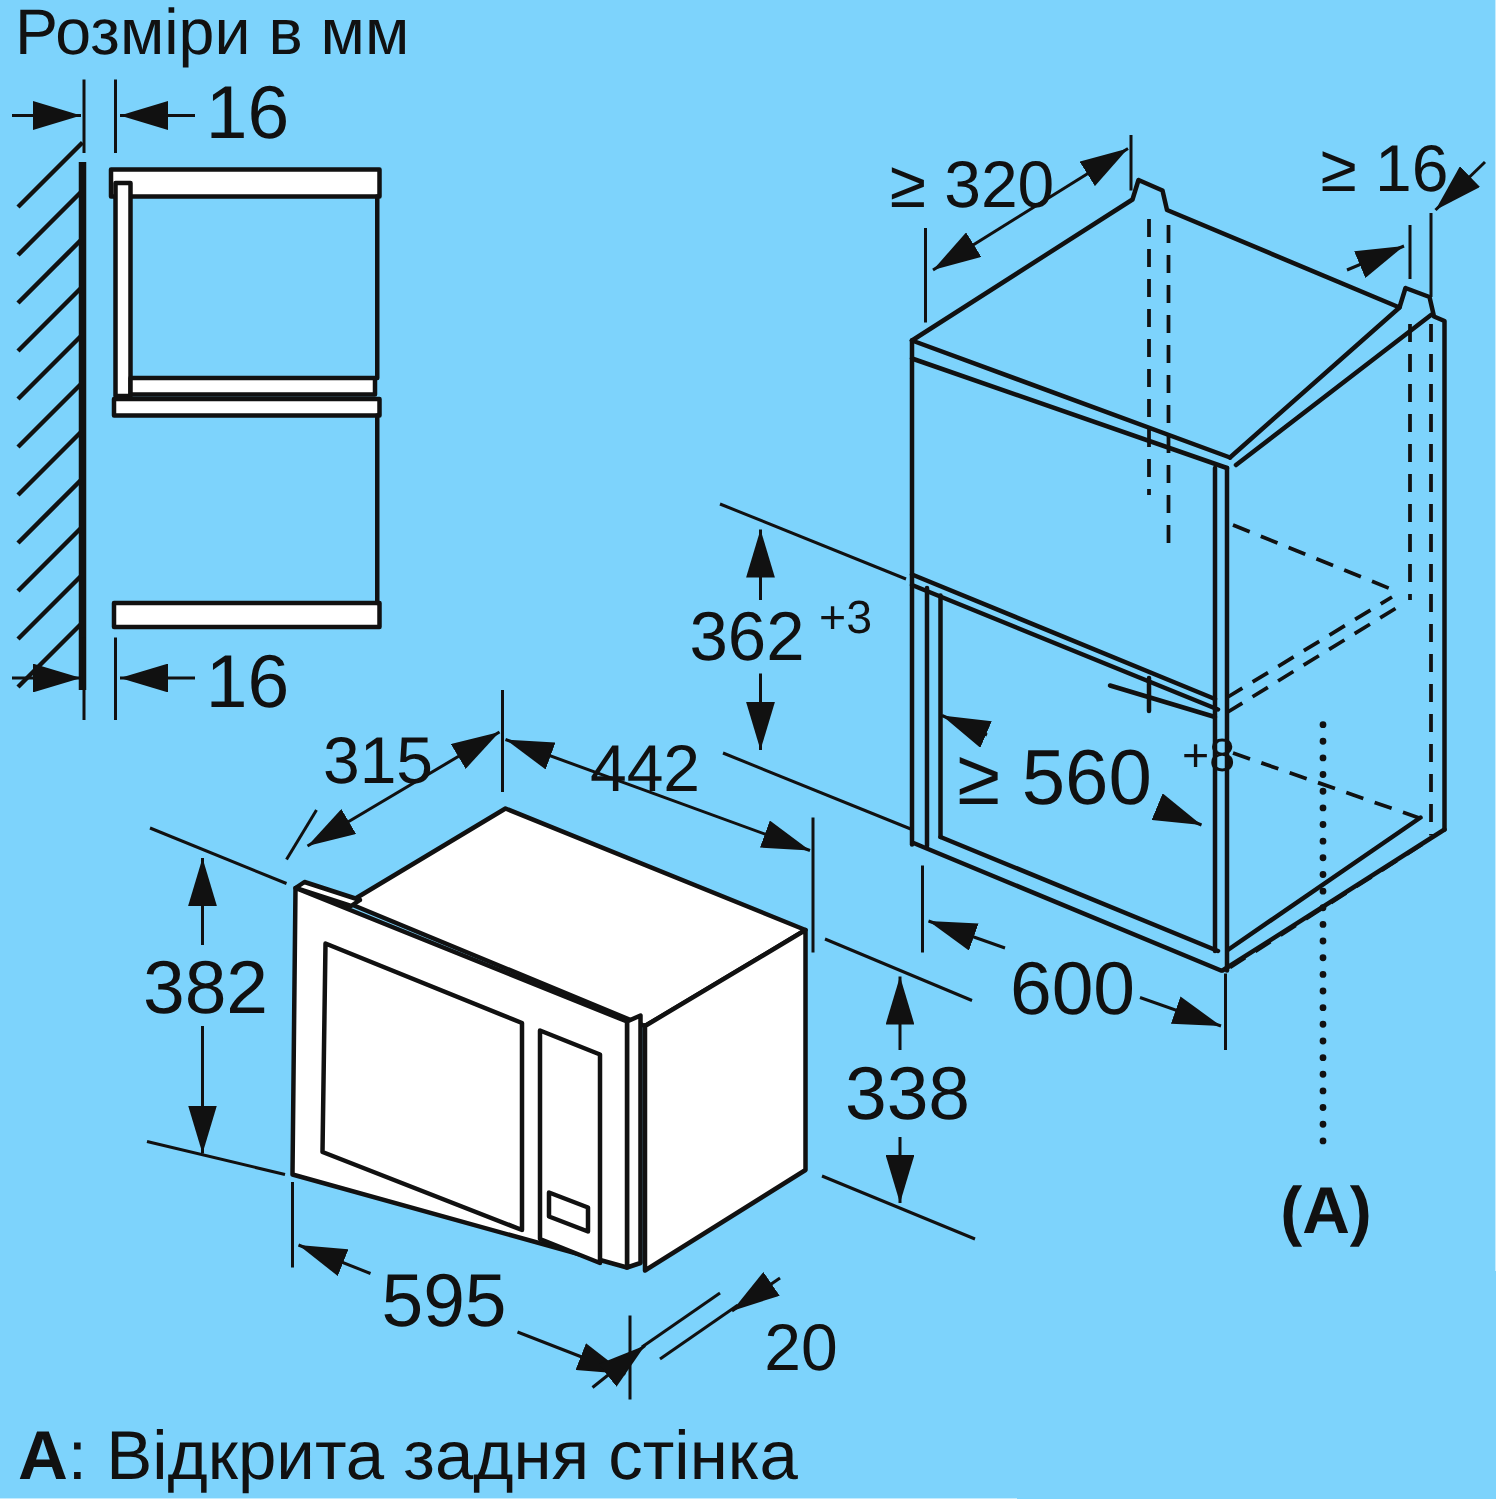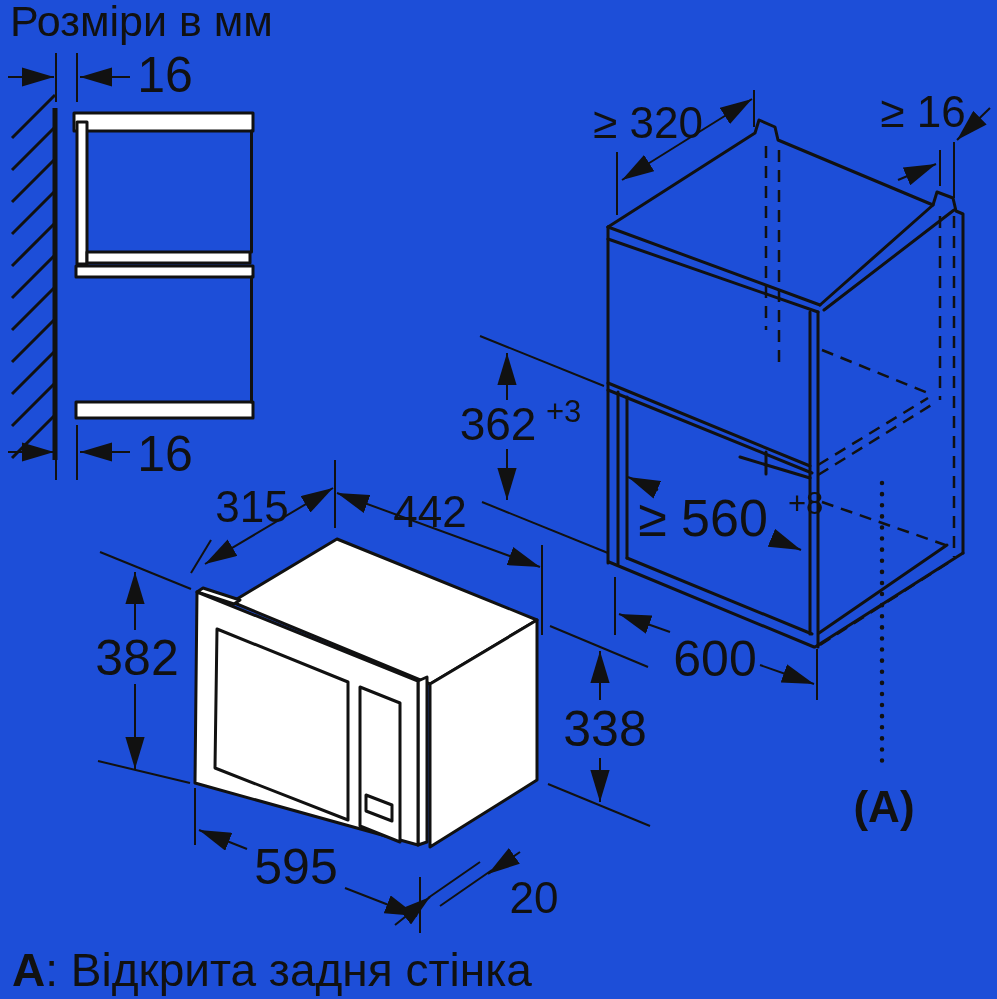--- a/index.html
+++ b/index.html
@@ -1,16 +1,16 @@
 <!DOCTYPE html>
 <html><head>
 <meta charset="utf-8">
 <style>
   html,body{margin:0;padding:0;background:#fff;}
-  #stage{position:relative;width:997px;height:999px;background:#1d4ed8;overflow:hidden;}
+  #stage{position:relative;width:997px;height:999px;background:#7dd3fc;overflow:hidden;}
   svg{display:block;}
   text{font-family:"Liberation Sans","DejaVu Sans",sans-serif;fill:#111;}
   .ln{stroke:#111;stroke-width:3;fill:none;stroke-linejoin:round;stroke-linecap:round;}
   .face{stroke:#111;stroke-width:3;fill:#fff;stroke-linejoin:round;}
   .dim{stroke:#111;stroke-width:2;fill:none;}
   .dash{stroke:#111;stroke-width:2.5;fill:none;stroke-dasharray:12 8;}
   .dots{stroke:#111;stroke-width:4.5;fill:none;stroke-dasharray:0.1 11;stroke-linecap:round;}
   .hatch{stroke:#111;stroke-width:3;}
   .dtxt{font-size:50px;}
   .mtxt{font-size:44px;}

